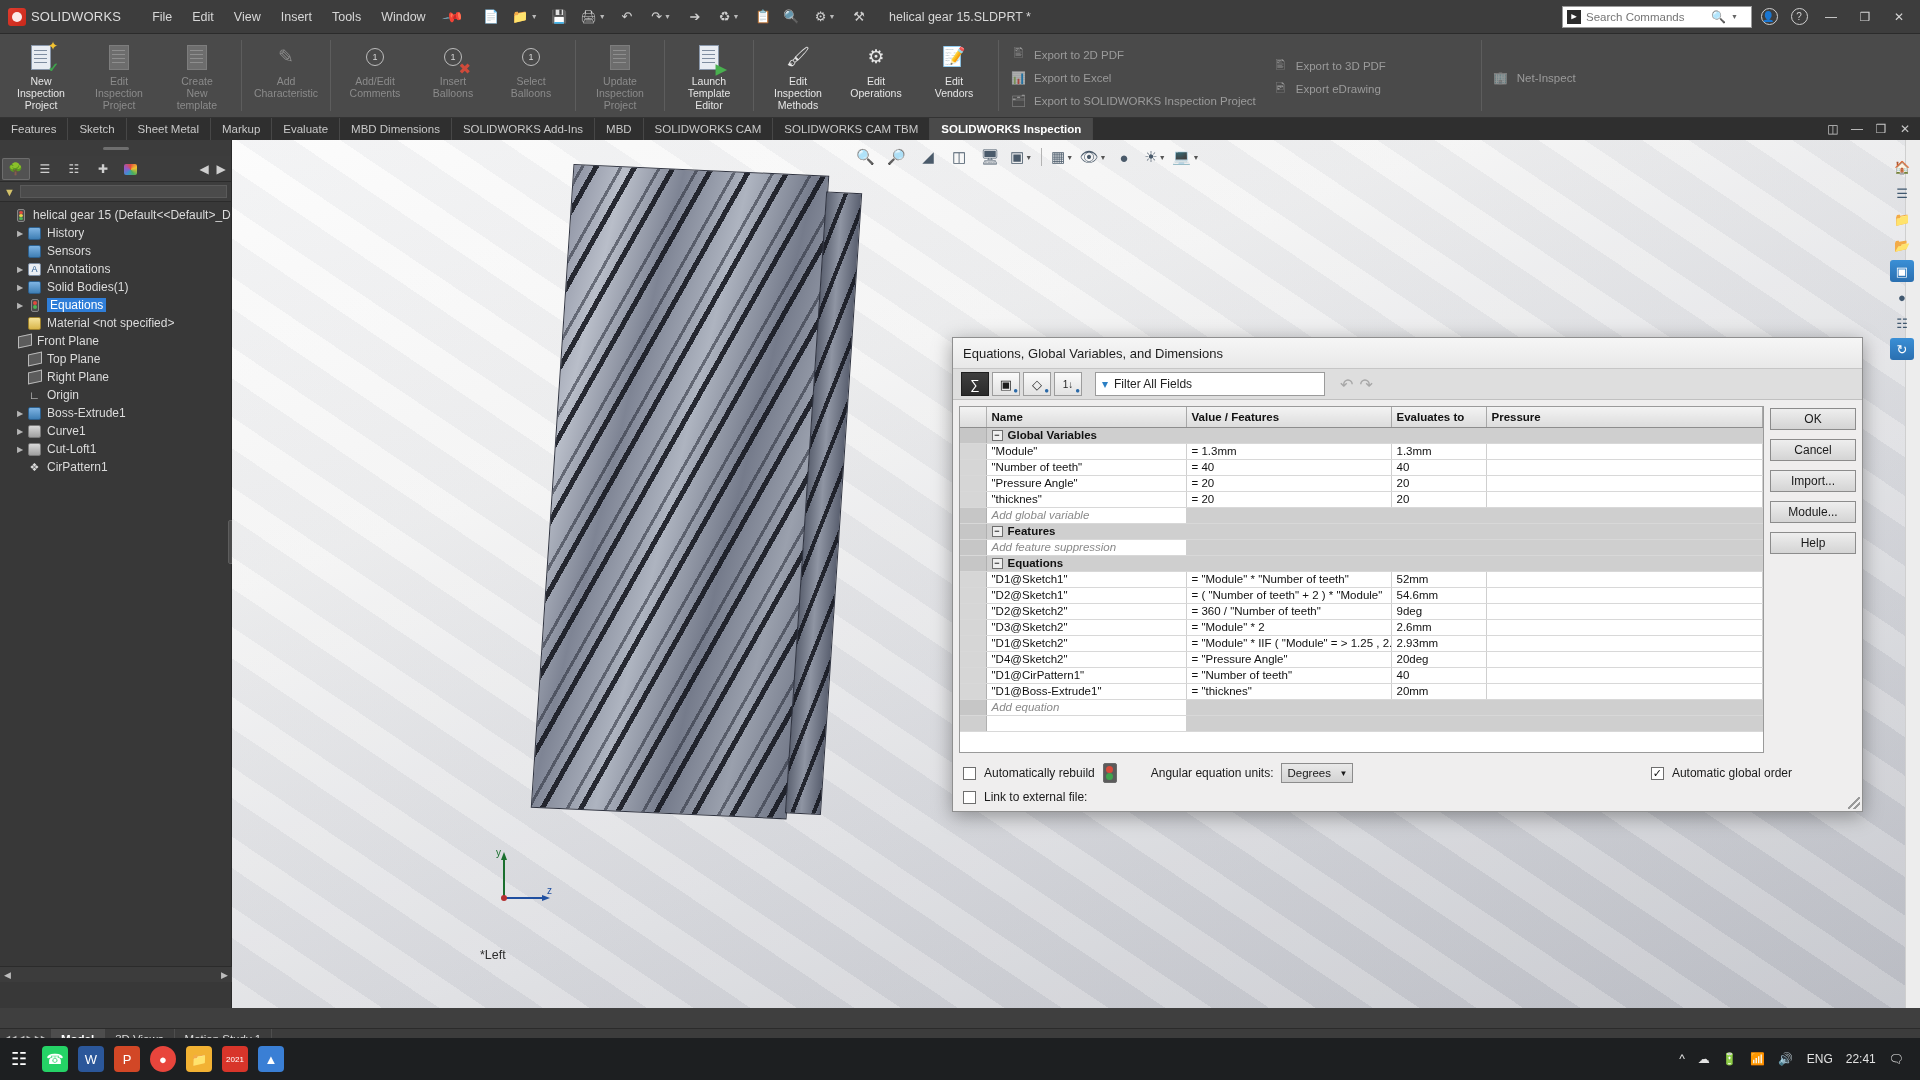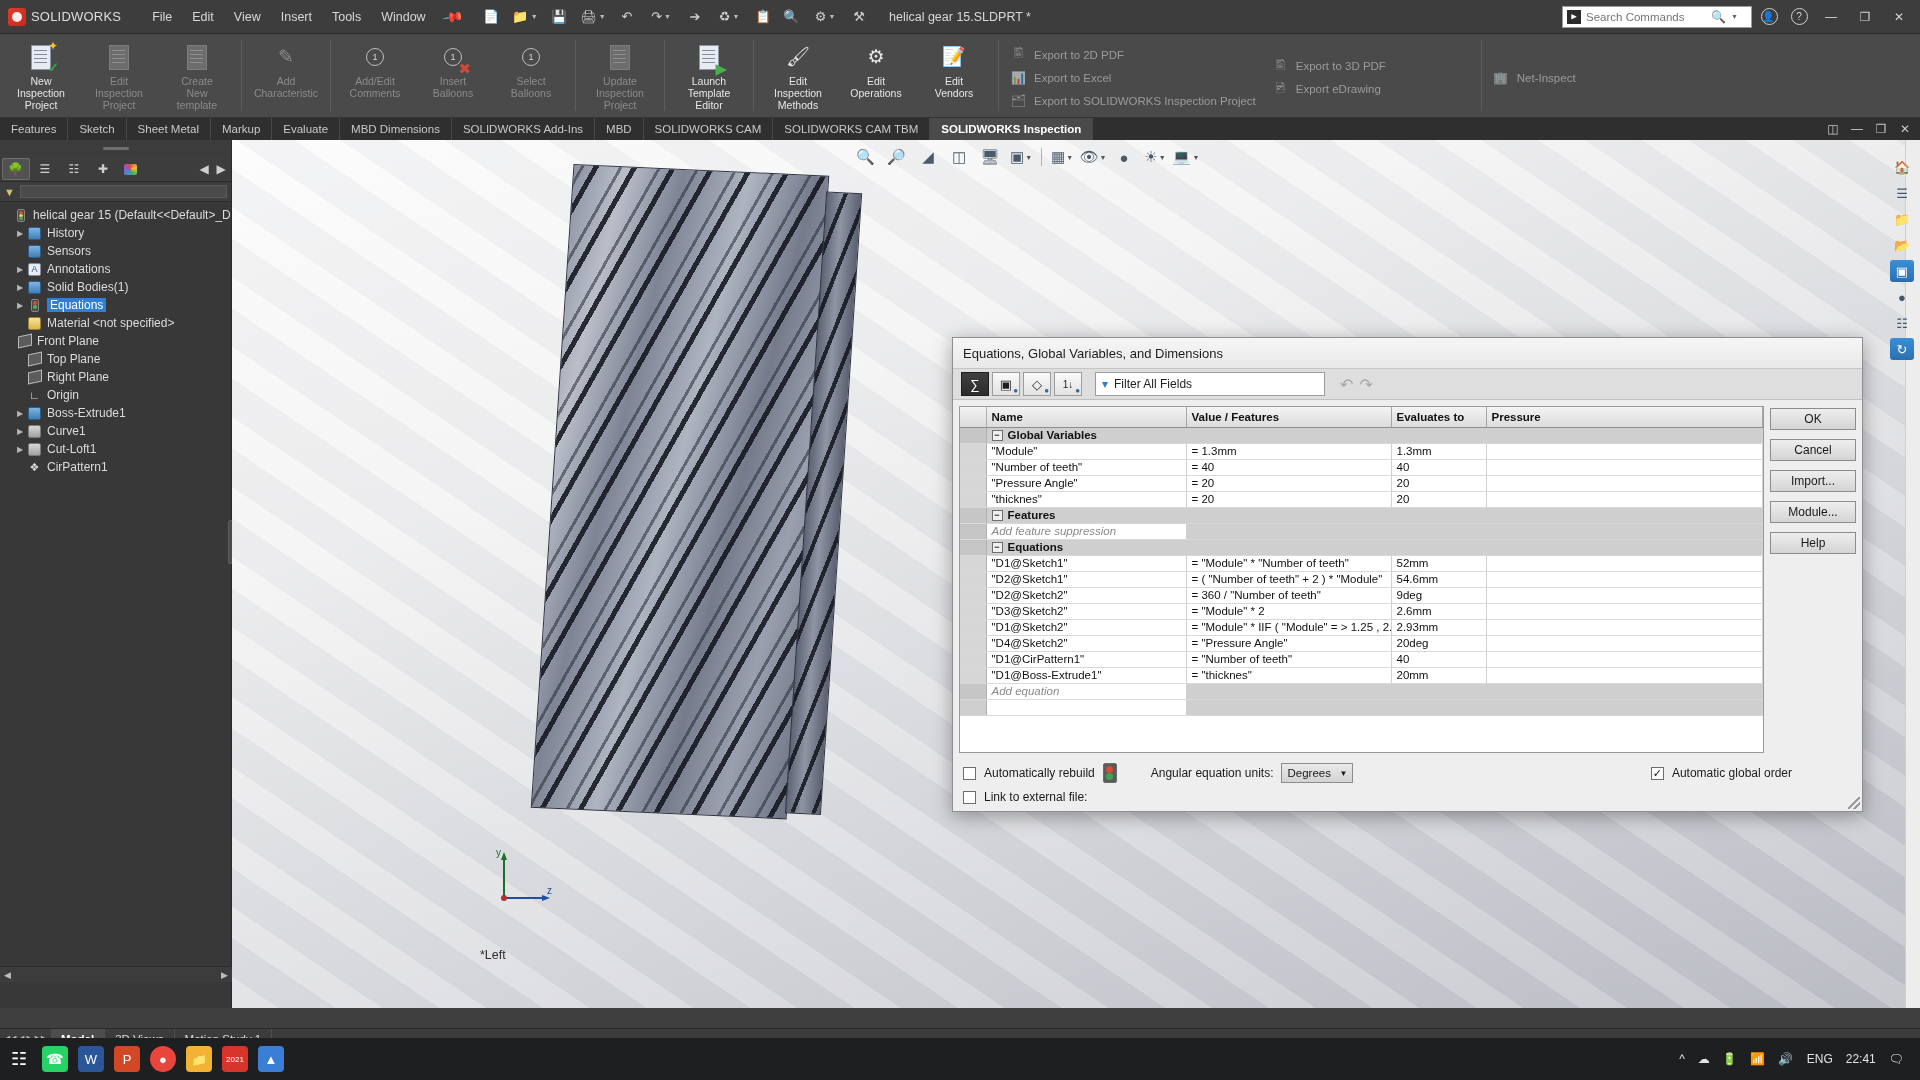--- a/index.html
+++ b/index.html
@@ -876,20 +876,27 @@
               <td>20</td>
               <td></td>
             </tr>
             <tr>
               <td class="col-gutter"></td>
               <td class="namecell">"thicknes"</td>
               <td>= 20</td>
               <td>20</td>
               <td></td>
             </tr>
+            <tr class="addrow">
+              <td class="col-gutter"></td>
+              <td class="namecell">Add global variable</td>
+              <td></td>
+              <td></td>
+              <td></td>
+            </tr>
 
             <tr class="grp">
               <td class="col-gutter"></td>
               <td class="grpname">
                 <span class="expander">−</span><span>Features</span>
               </td>
               <td></td>
               <td></td>
               <td></td>
             </tr>

